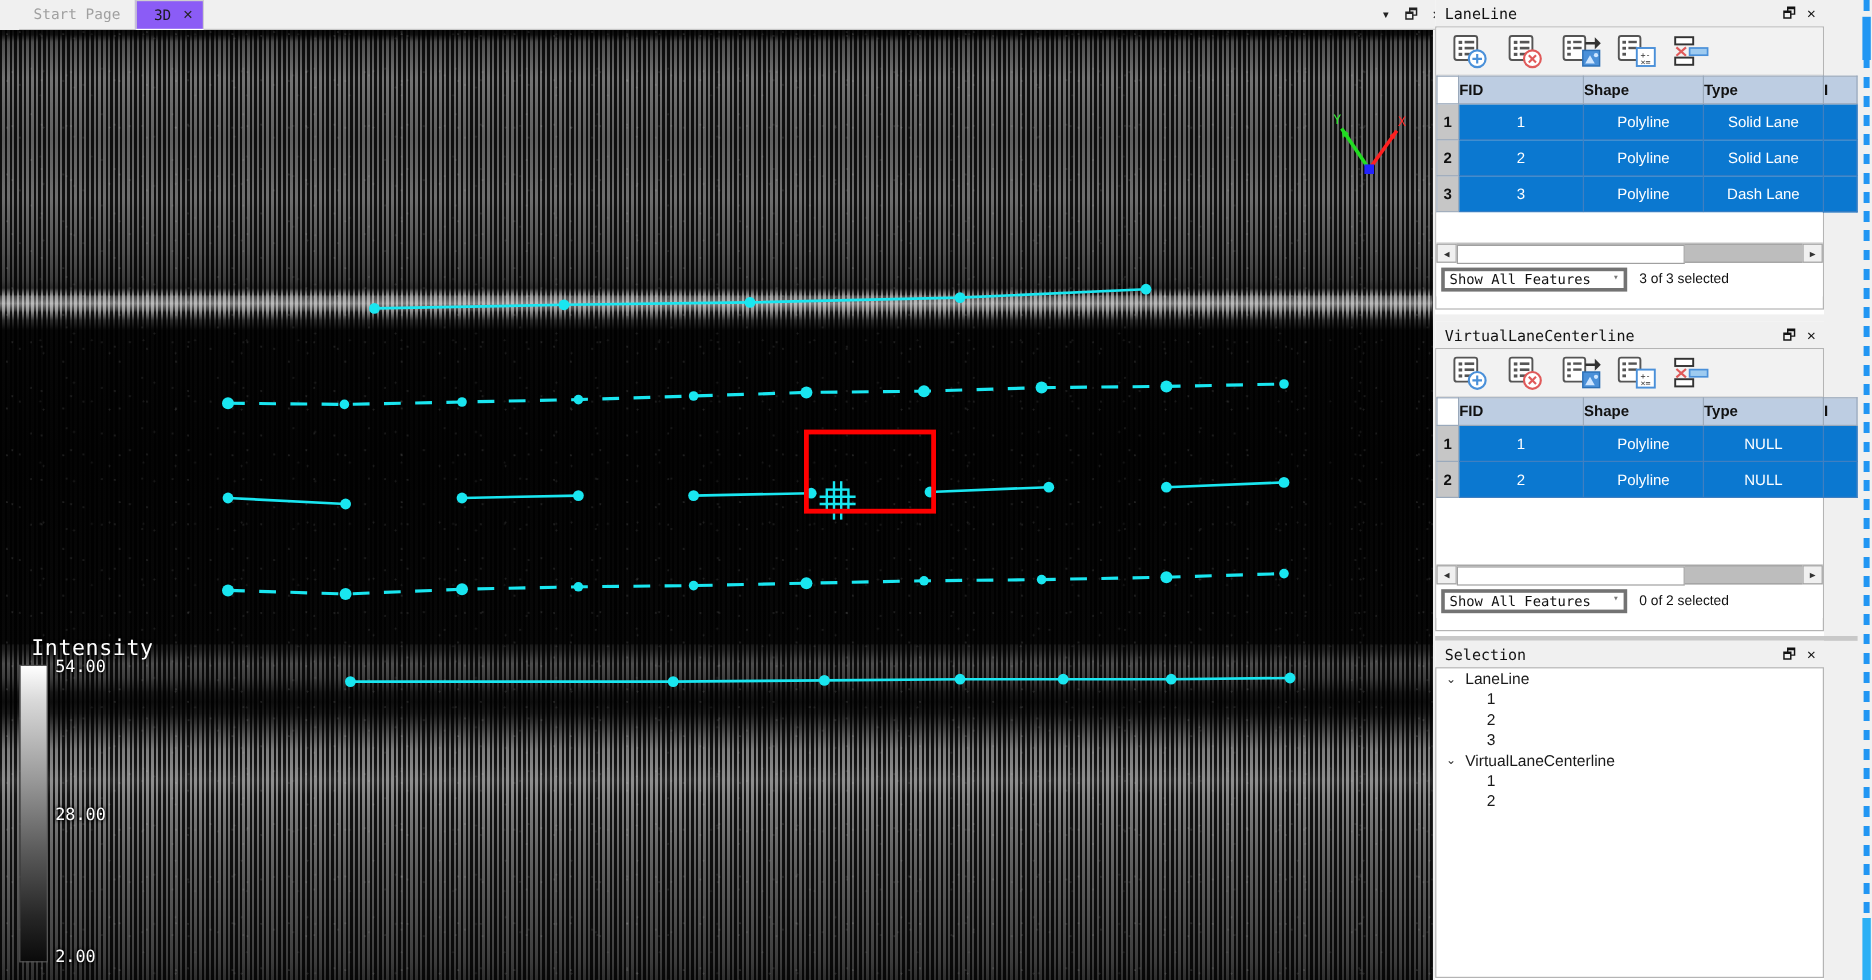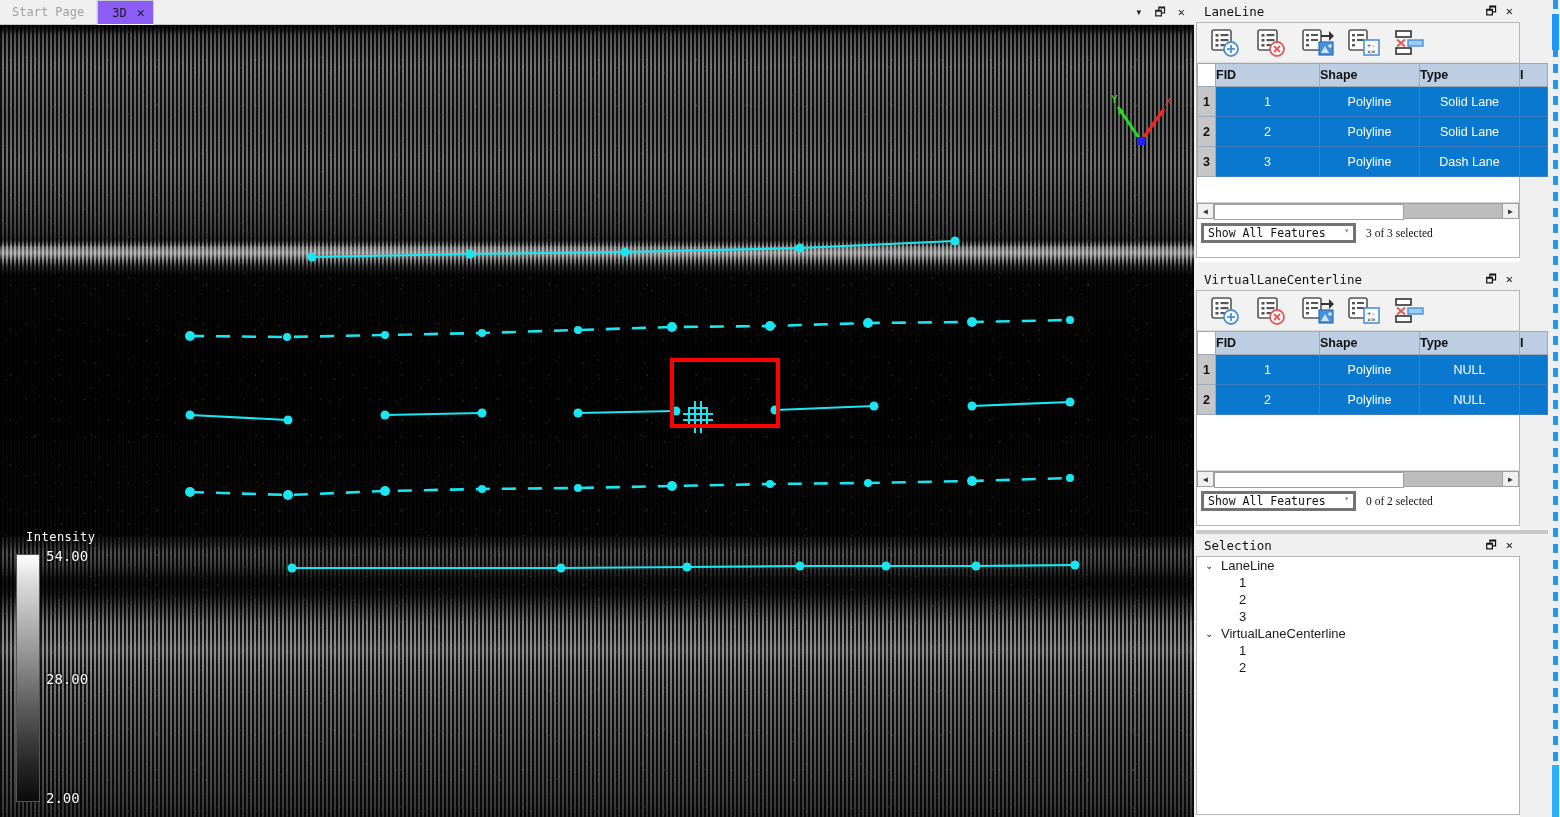--- a/index.html
+++ b/index.html
@@ -16,21 +16,21 @@
     background: #f0f0f0;
   }
 
   
   #left-pane {
     position: absolute; left: 0; top: 0;
     width: 1194px; height: 817px;
     background: #f0f0f0;
   }
   #tabbar {
-    position: absolute; left: 0; top: 0;
+    position: absolute; left: 16px; top: 0;
     width: 1194px; height: 25px;
     background: #f0f0f0;
     border-bottom: 1px solid #c8c8c8;
     display: flex; align-items: stretch;
   }
   .tab {
     display: flex; align-items: center;
     padding: 0 12px;
     font-family: "DejaVu Sans Mono", monospace;
     font-size: 12px;
@@ -129,21 +129,21 @@
   #lane-svg { position: absolute; inset: 0; }
 
   
   #legend {
     position: absolute; left: 14px; top: 505px;
     width: 110px; height: 275px;
     pointer-events: none;
   }
   #legend-title {
     position: absolute; left: 12px; top: 0;
-    color: #fff; font-size: 12px;
+    color: #fff; font-size: 18px;
     font-family: "DejaVu Sans Mono", monospace;
     letter-spacing: 0.5px;
     text-shadow: 0 0 3px #000;
   }
   #legend-bar {
     position: absolute; left: 2px; top: 24px;
     width: 24px; height: 248px;
     background: linear-gradient(to bottom, #ffffff 0%, #d8d8d8 12%, #9a9a9a 38%, #5c5c5c 62%, #262626 85%, #0a0a0a 100%);
     border: 1px solid #555;
   }
@@ -285,21 +285,21 @@
     background: #ffffff;
     display: flex; align-items: flex-start;
     font-family: "DejaVu Sans Mono", monospace;
     font-size: 11.5px;
     color: #111;
     padding-left: 4px;
     cursor: pointer;
   }
   .filter-combo .caret { margin-left: auto; margin-right: 4px; font-size: 8px; color: #777; }
   .sel-count {
-    font-family: Liberation Serif, serif;
+    font-family: Liberation Sans, sans-serif;
     font-size: 11.5px;
     color: #111;
   }
 
   
   #selection-body {
     border: 1px solid #b4b4b4;
     background: #fff;
     overflow: hidden;
   }

